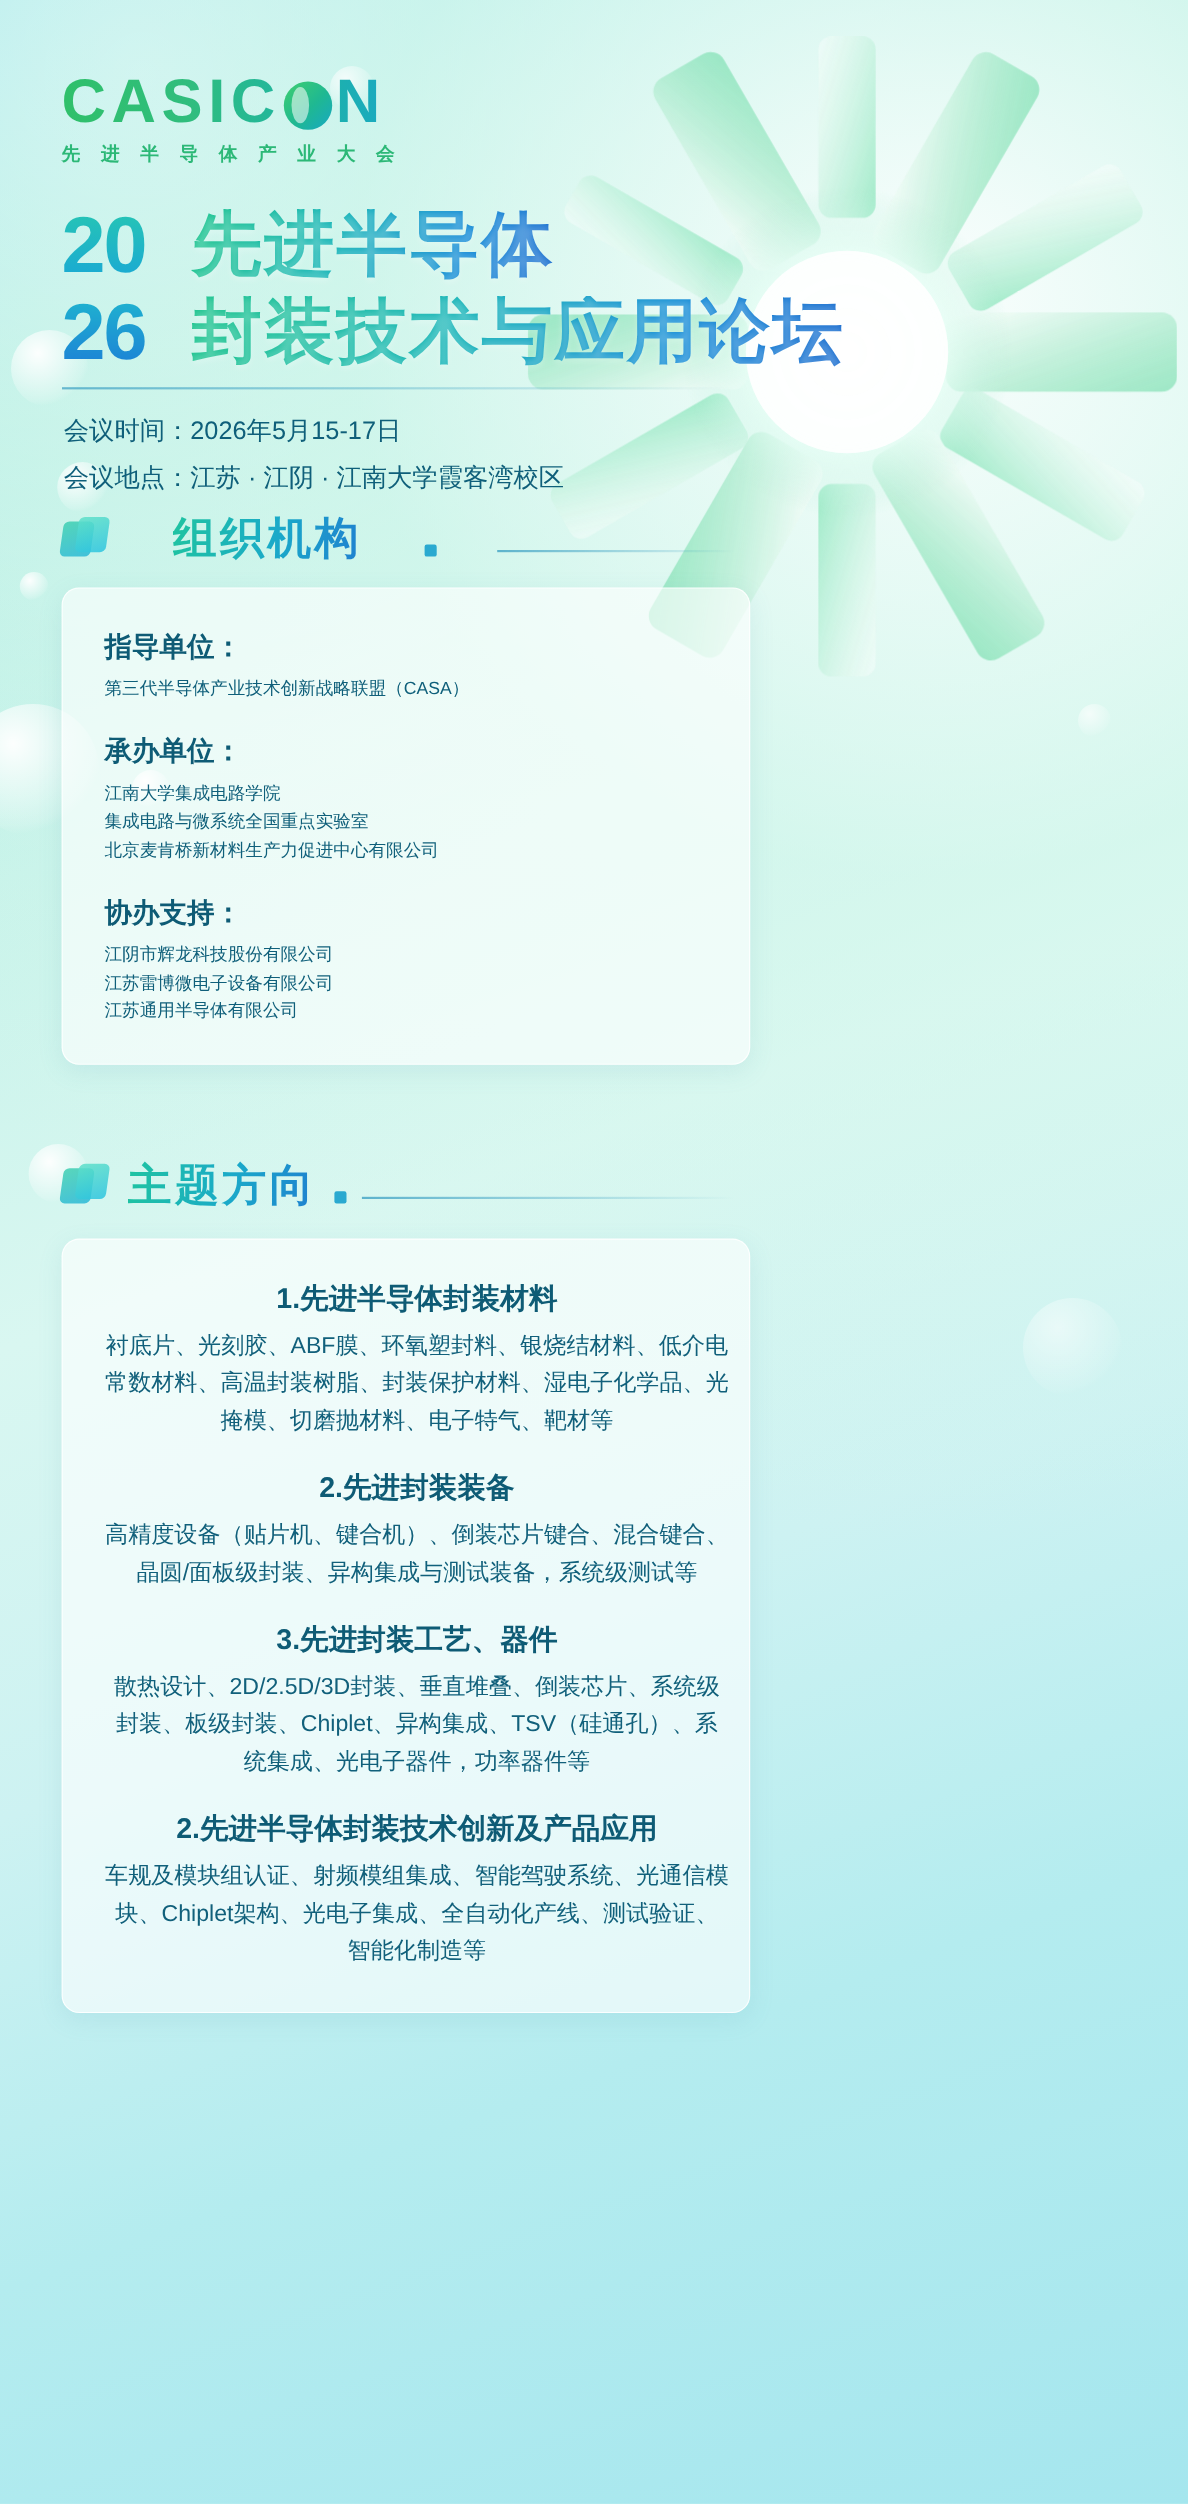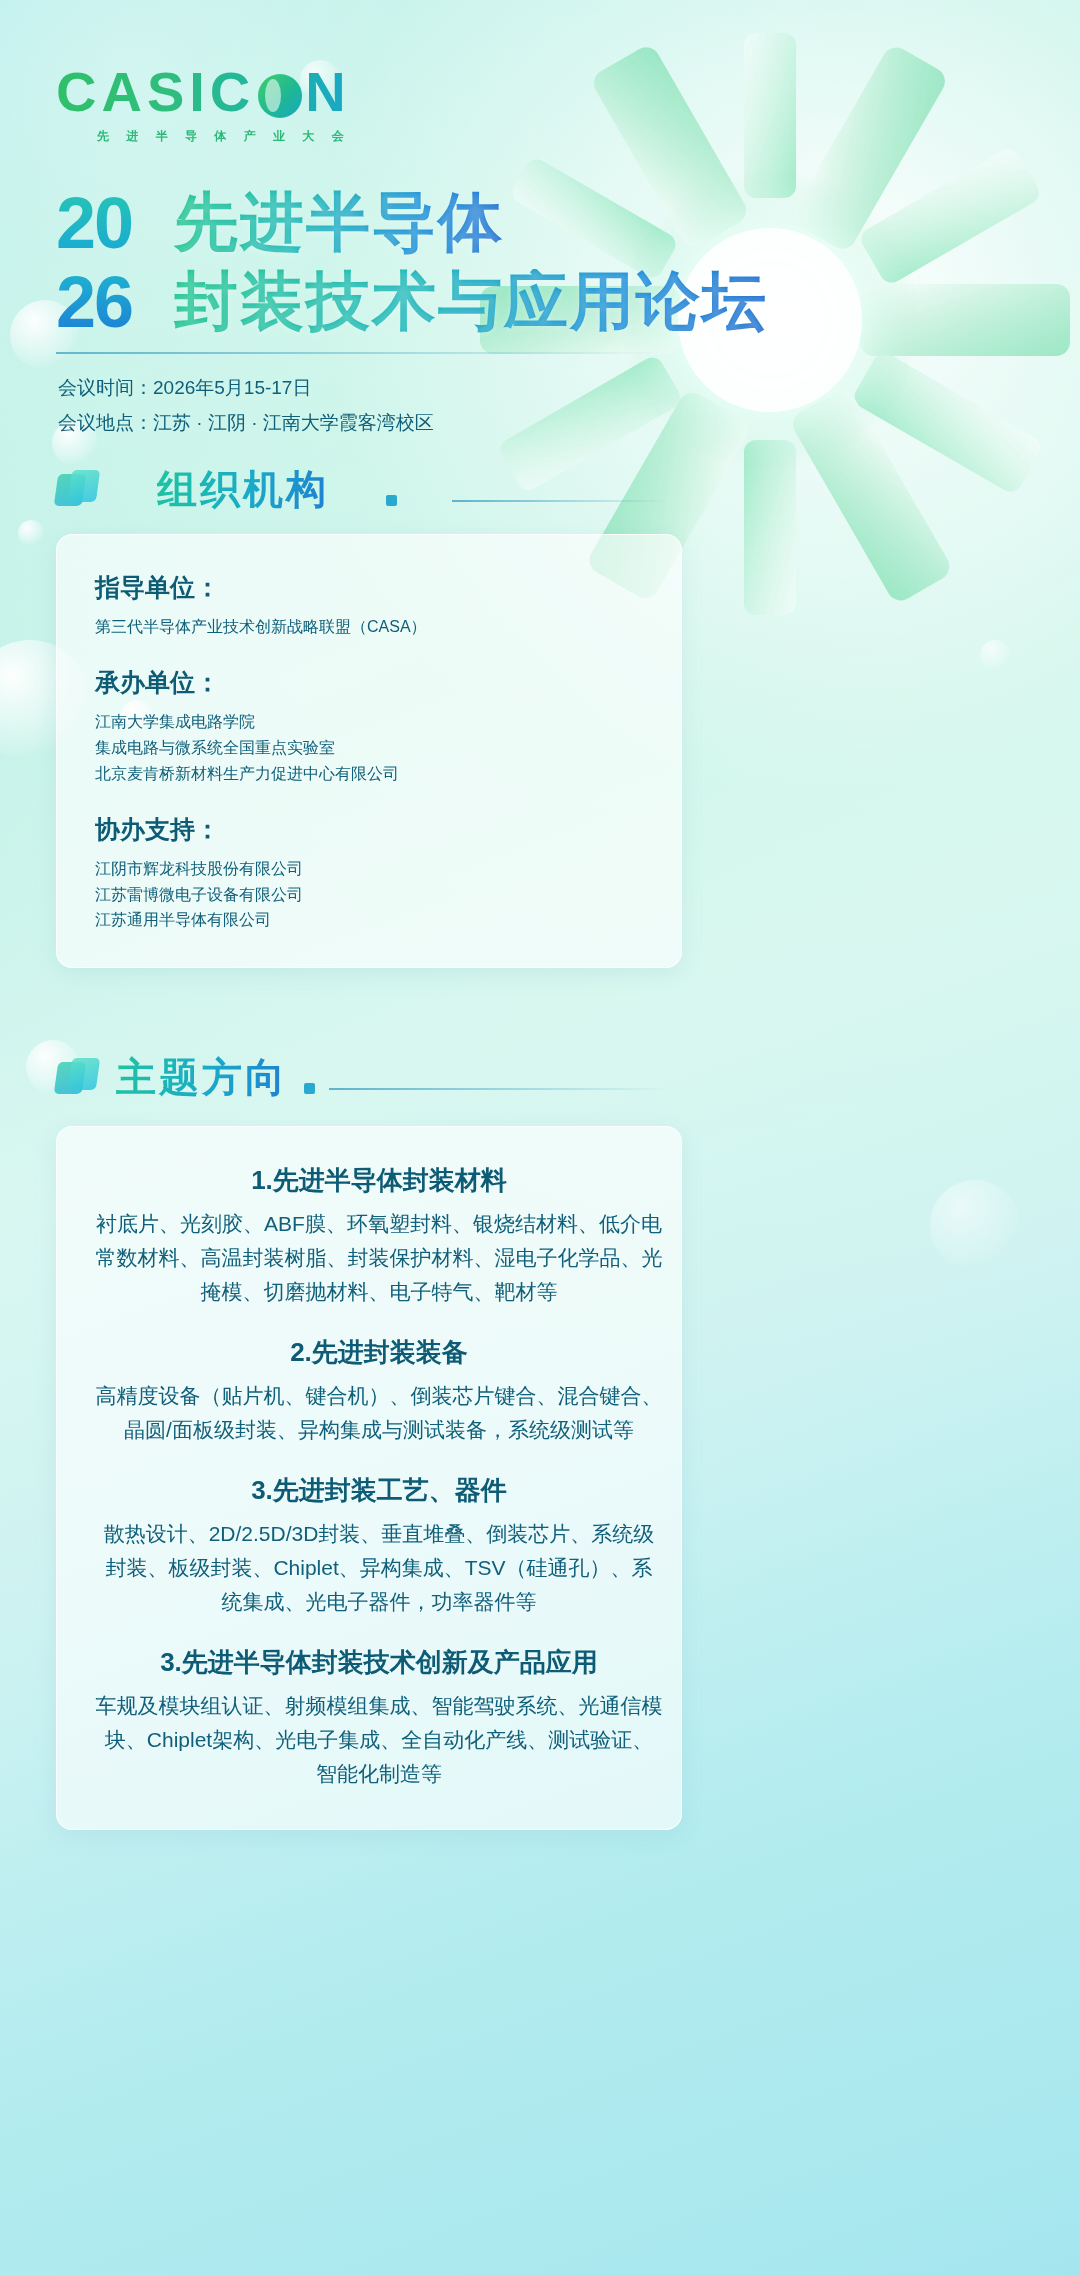--- a/index.html
+++ b/index.html
@@ -43,21 +43,21 @@
     -webkit-background-clip:text;background-clip:text;color:transparent;
     display:flex;align-items:center;
   }
   .logo-o{
     display:inline-block;width:44px;height:44px;border-radius:50%;
     background:linear-gradient(135deg,#3fcf6e 0%,#1fb892 55%,#17a8c4 100%);
     margin:0 3px;position:relative;top:4px;
   }
   .logo-o:after{content:"";position:absolute;left:7px;top:5px;width:16px;height:33px;border-radius:50%;background:rgba(255,255,255,.55);}
   .logo-sub{
-    margin-top:8px;font-size:12px;letter-spacing:7px;color:#2cb877;font-weight:bold;text-align:right;
+    margin-top:8px;font-size:17px;letter-spacing:7px;color:#2cb877;font-weight:bold;text-align:right;
   }
 
   
   .title-wrap{position:absolute;left:56px;top:188px;}
   .title-row{display:flex;align-items:center;}
   .year{
     font-size:72px;font-weight:bold;line-height:0.98;letter-spacing:-2px;
     background:linear-gradient(180deg,#27c6b3 0%,#19a7d6 100%);
     -webkit-background-clip:text;background-clip:text;color:transparent;
     width:118px;
@@ -69,21 +69,21 @@
   .main-title{
     font-size:64px;font-weight:bold;line-height:1.03;letter-spacing:2px;
     background:linear-gradient(100deg,#20c58f 0%,#1bb6b9 40%,#1b8fd8 75%,#1f6fd0 100%);
     -webkit-background-clip:text;background-clip:text;color:transparent;
     text-shadow:0 2px 6px rgba(255,255,255,.25);
   }
   .title-line{
     position:absolute;left:56px;top:352px;width:612px;height:2px;
     background:linear-gradient(90deg,rgba(42,150,190,.65),rgba(42,150,190,0));
   }
-  .meta{position:absolute;left:58px;top:370px;color:#0f5f7a;font-size:19px;line-height:1.85;}
+  .meta{position:absolute;left:58px;top:370px;color:#0f5f7a;font-size:23px;line-height:1.85;}
 
   
   .section-head{display:flex;align-items:center;}
   .sq{
     width:44px;height:40px;margin-right:16px;position:relative;flex:none;
   }
   .sq:before,.sq:after{content:"";position:absolute;border-radius:5px;}
   .sq:before{left:0;top:4px;width:28px;height:32px;background:linear-gradient(160deg,#3fd0b0,#29b7d8);opacity:.85;transform:skewX(-8deg);}
   .sq:after{left:14px;top:0;width:28px;height:32px;background:linear-gradient(160deg,#5fe0c8,#2bc3e0);opacity:.85;transform:skewX(-8deg);}
   .sec-title{
@@ -258,18 +258,18 @@
     </div>
     <div class="topic-block">
       <div class="topic-h">2.先进封装装备</div>
       <div class="topic-b">高精度设备（贴片机、键合机）、倒装芯片键合、混合键合、晶圆/面板级封装、异构集成与测试装备，系统级测试等</div>
     </div>
     <div class="topic-block">
       <div class="topic-h">3.先进封装工艺、器件</div>
       <div class="topic-b">散热设计、2D/2.5D/3D封装、垂直堆叠、倒装芯片、系统级封装、板级封装、Chiplet、异构集成、TSV（硅通孔）、系统集成、光电子器件，功率器件等</div>
     </div>
     <div class="topic-block">
-      <div class="topic-h">3.先进半导体封装技术创新及产品应用</div>
+      <div class="topic-h">2.先进半导体封装技术创新及产品应用</div>
       <div class="topic-b">车规及模块组认证、射频模组集成、智能驾驶系统、光通信模块、Chiplet架构、光电子集成、全自动化产线、测试验证、智能化制造等</div>
     </div>
   </div>
 
 </div>
 
 </body></html>

